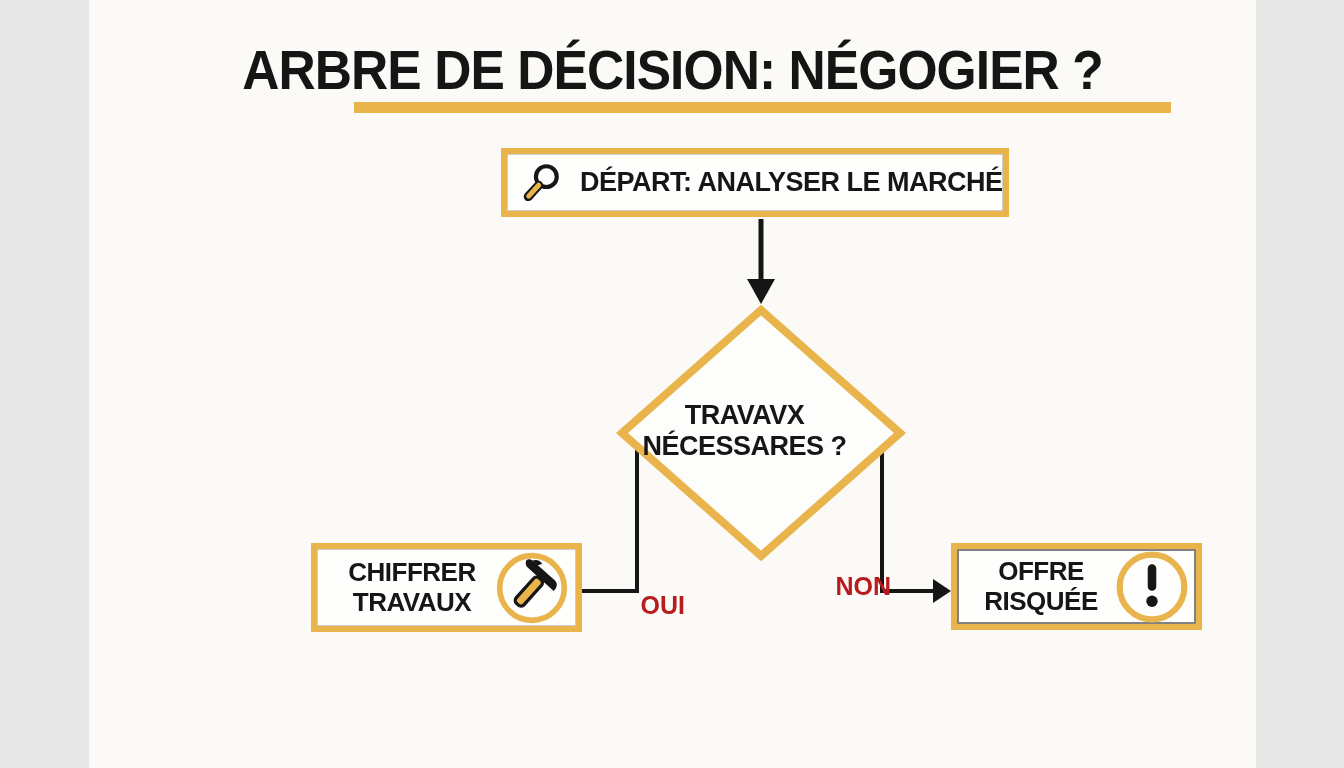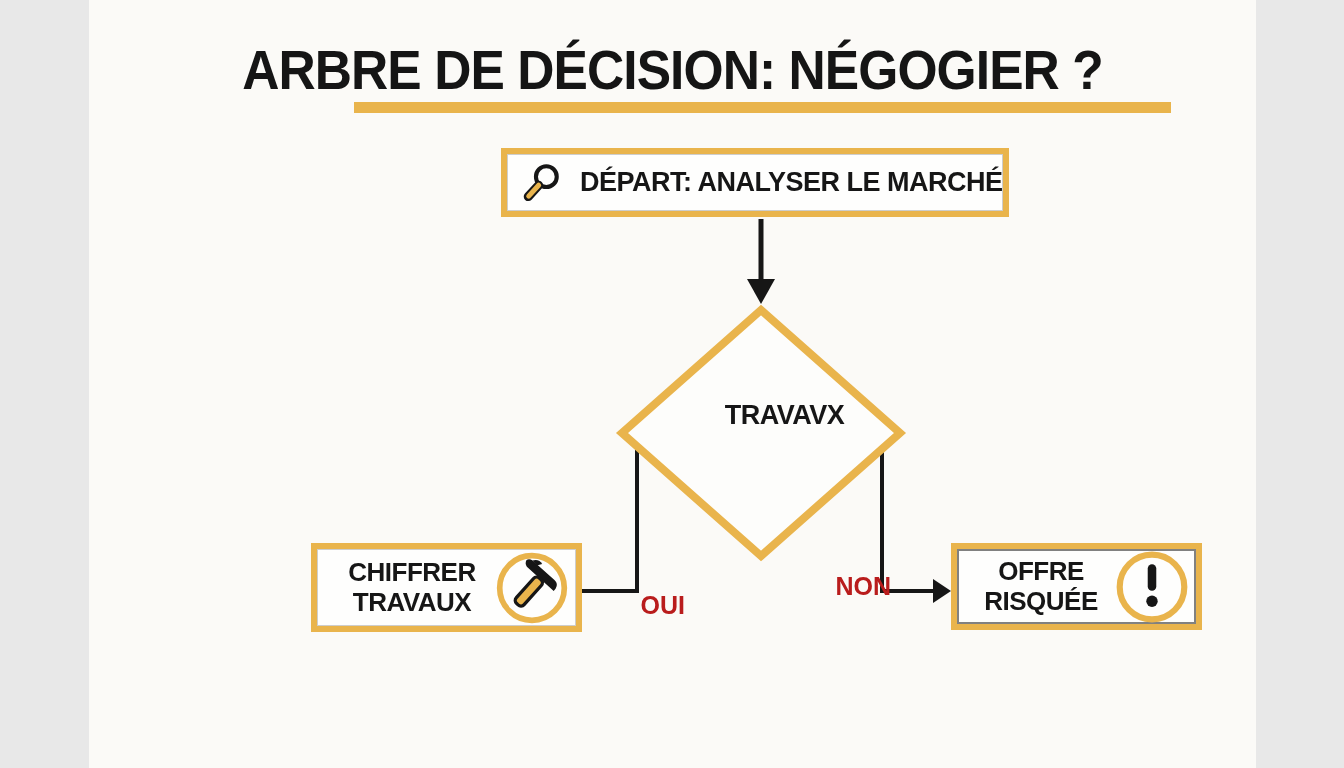--- a/index.html
+++ b/index.html
@@ -36,21 +36,21 @@
   }
   .inner-line{box-shadow:inset 0 0 0 1px rgba(60,60,60,.25);}
   .inner-line-dark{box-shadow:inset 0 0 0 2px rgba(45,45,45,.6);}
   
   .start-box{left:412px;top:148px;width:508px;height:69px;padding-left:14px;gap:16px;}
   .start-label{
     font-size:27px;font-weight:700;letter-spacing:-0.5px;white-space:nowrap;
   }
   
   .diamond-label{
-    position:absolute;left:536px;top:400px;width:320px;
+    position:absolute;left:496px;top:400px;width:320px;
     text-align:center;
     font-size:27px;font-weight:700;line-height:1.16;letter-spacing:-0.5px;
   }
   .diamond-label span{display:block;}
   
   .yes-box{left:222px;top:543px;width:271px;height:89px;padding:0 6px 0 14px;}
   .no-box{left:862px;top:543px;width:251px;height:87px;padding:0 6px 0 12px;}
   .outcome-label{
     flex:1;text-align:center;
     font-size:26px;font-weight:700;line-height:1.12;letter-spacing:-0.5px;
@@ -93,20 +93,21 @@
     <svg width="46" height="46" viewBox="0 0 48 48">
       <circle cx="28" cy="17" r="11.5" fill="#fefefd" stroke="#161616" stroke-width="4.5"></circle>
       <line x1="19.5" y1="26.5" x2="8" y2="39" stroke="#161616" stroke-width="10" stroke-linecap="round"></line>
       <line x1="19.5" y1="26.5" x2="8.5" y2="38.5" stroke="#e9b44c" stroke-width="5.5" stroke-linecap="round"></line>
     </svg>
     <div class="start-label">DÉPART: ANALYSER LE MARCHÉ</div>
   </div>
 
   <div class="diamond-label">
     <span>TRAVAVX</span>
+    <span>NÉCESSARES ?</span>
   </div>
 
   <div class="edge-label edge-label-yes">OUI</div>
   <div class="edge-label edge-label-no">NON</div>
 
   <div class="node-box no-box inner-line-dark">
     <div class="outcome-label">
       <span>OFFRE</span>
       <span>RISQUÉE</span>
     </div>

